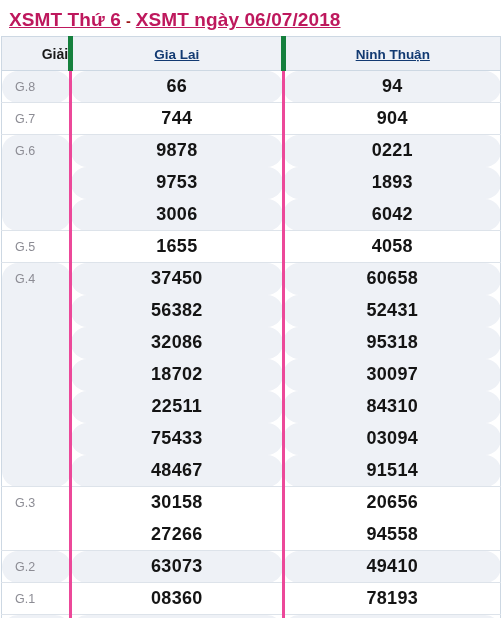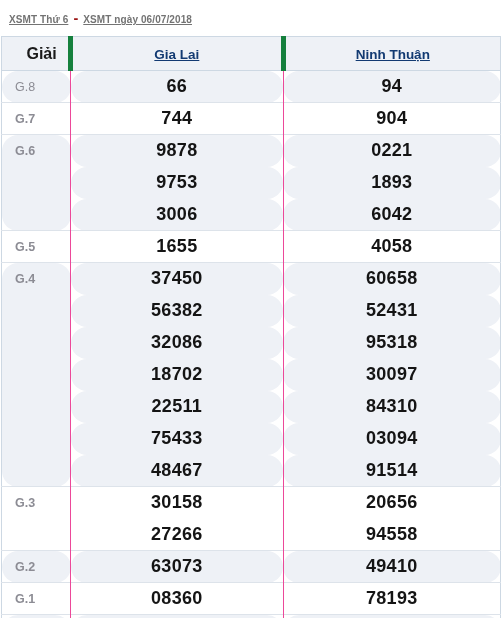--- a/index.html
+++ b/index.html
@@ -24,23 +24,23 @@
   }
 
   
   .title-bar {
     height: 36px;
     box-sizing: border-box;
     padding: 9px 0 0 9px;
     white-space: nowrap;
   }
   .title-link {
-    font-size: 10px;
-    font-weight: bold;
-    color: #737373;
+    font-size: 19px;
+    font-weight: bold;
+    color: #be185d;
     text-decoration: underline;
     letter-spacing: 0.1px;
   }
   .title-sep {
     font-size: 14.5px;
     font-weight: bold;
     color: #9c1616;
     text-decoration: none;
     padding: 0 1px;
   }
@@ -65,23 +65,23 @@
     vertical-align: middle;
   }
 
   
   .head-row th {
     height: 33px;
     background: #eef1f6;
     border-bottom: 1px solid #cdd8e3;
   }
   .head-row th.prize-head {
-    text-align: center;
+    text-align: right;
     padding-left: 13px;
-    font-size: 16px;
+    font-size: 14px;
     font-weight: bold;
     color: #1a1a1a;
   }
   .head-row th.prov-head {
     text-align: center;
     border-left: 5px solid #15803d;
   }
   .prov-link {
     font-size: 13.5px;
     font-weight: bold;
@@ -99,30 +99,30 @@
     color: #8c8c94;
     font-weight: normal;
     vertical-align: top;
     padding-top: 9px;
   }
   td.num-cell {
     text-align: center;
     font-size: 18px;
     font-weight: bold;
     color: #141414;
-    border-left: 1px solid #ec4899;
+    border-left: 3px solid #ec4899;
     letter-spacing: 0.3px;
   }
 
   
   tr.shade td { background: #eef1f6; border-radius: 16px; }
   tr.plain td { background: #ffffff; }
 
   
-  tr.group-top td { border-top: 1px solid #dde3ea; font-weight: bold; }
+  tr.group-top td { border-top: 1px solid #dde3ea; }
 
   
   td.db-cell {
     font-size: 21px;
     font-weight: bold;
     color: #cc2217;
     letter-spacing: 0.4px;
   }
   tr.db-row { height: 36px; }
 </style>

